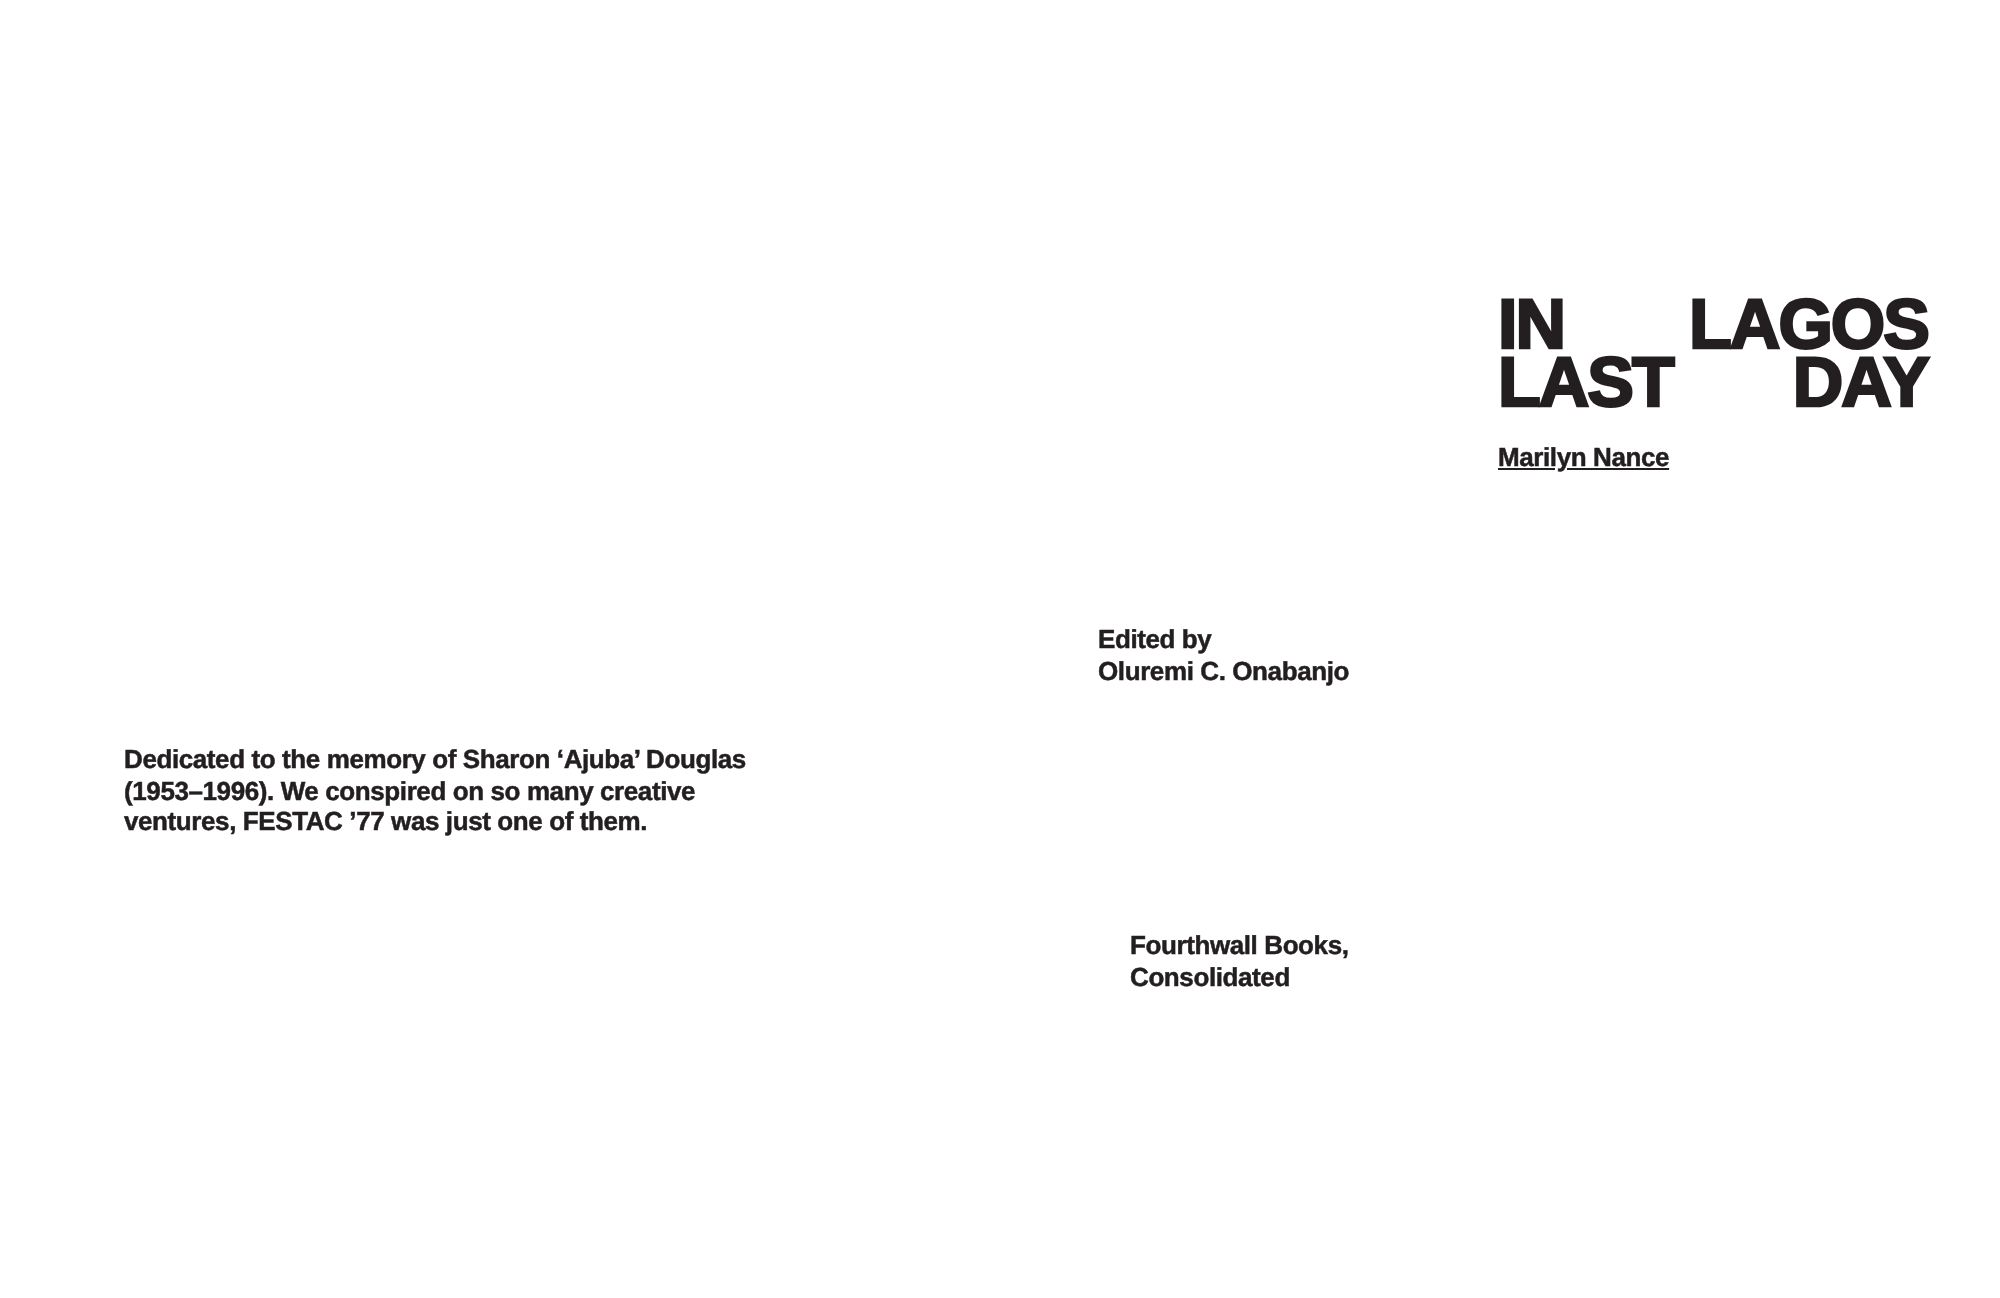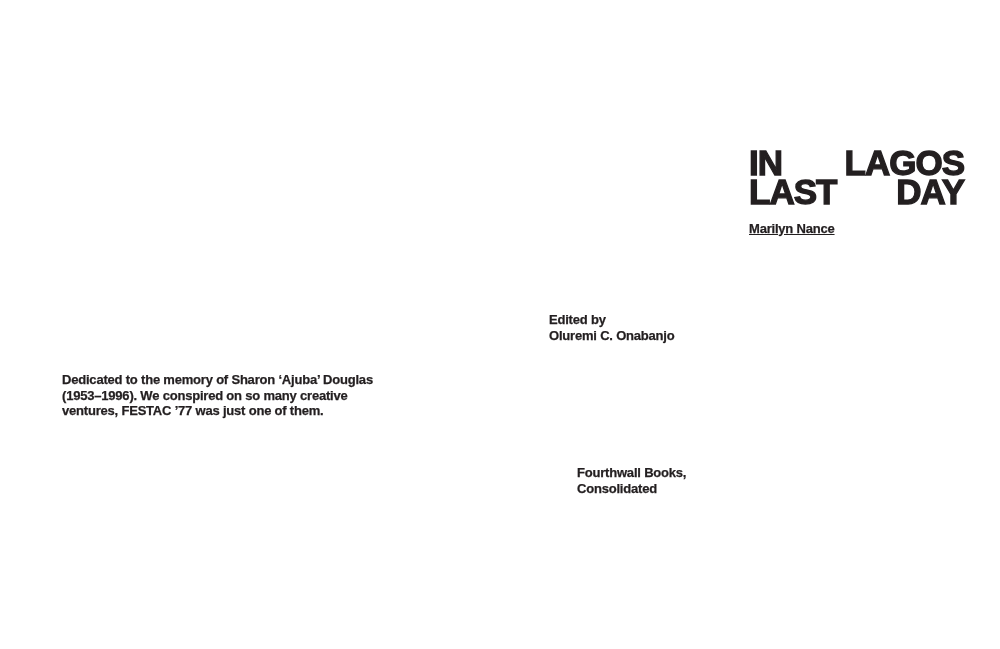--- a/index.html
+++ b/index.html
@@ -61,21 +61,21 @@
   .dedication p {
     margin: 0 0 15.5px 0;
     white-space: pre-line;
   }
   .publishers {
     position: absolute;
     left: 565px;
     top: 465px;
   }
   .publishers .imprint {
-    margin: 0 0 15px 12px;
+    margin: 0 0 15px 0;
   }
 </style>
 </head>
 <body>
 
 <div class="spread">
 
   <section>
     <div class="dedication bodytext">
       <p>Dedicated to the memory of Sharon ‘Ajuba’ Douglas

